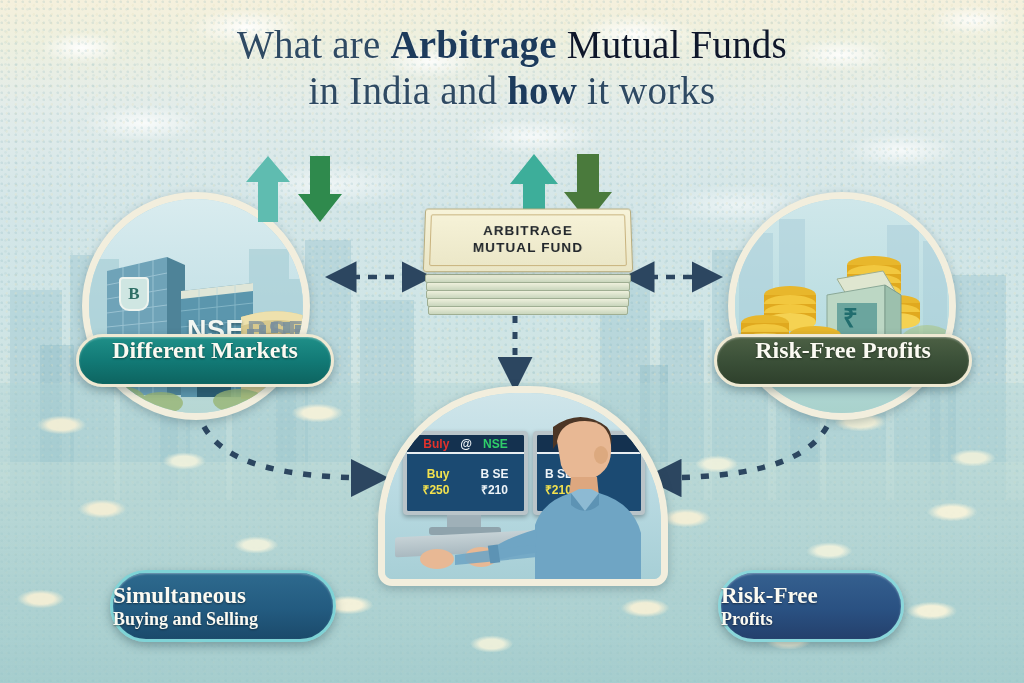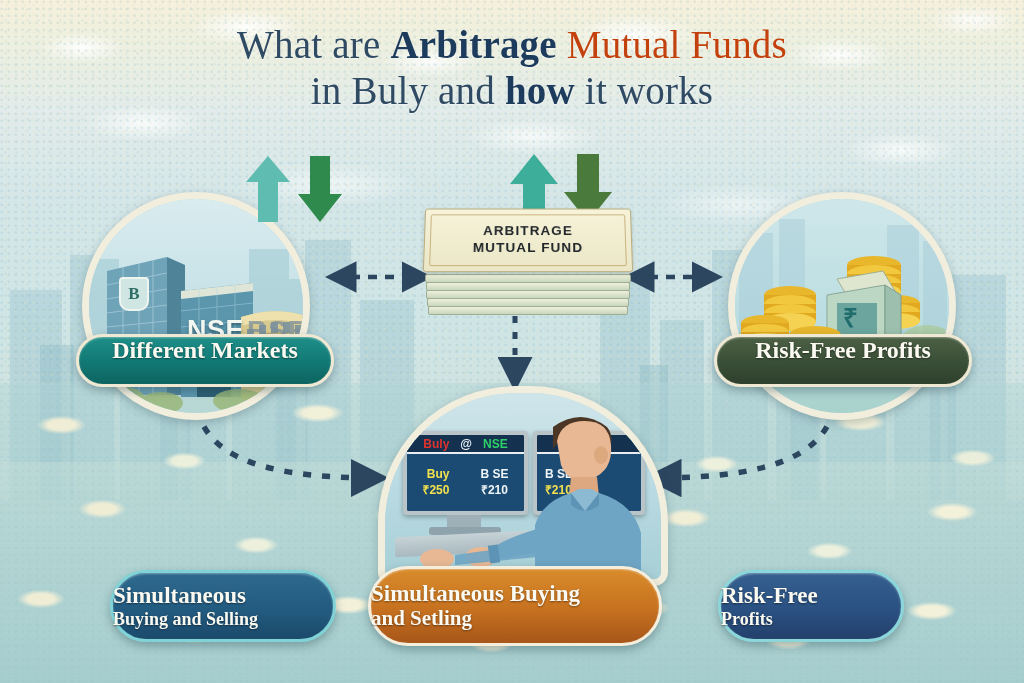--- a/index.html
+++ b/index.html
@@ -78,21 +78,21 @@
   .title{
     position:absolute;left:0;right:0;top:22px;text-align:center;
     line-height:1.18;letter-spacing:.2px;
     text-shadow:0 1px 2px rgba(255,255,255,.55);
     pointer-events:none;
   }
   .title .l1{font-size:39px;}
   .title .l2{font-size:39px;}
   .t-normal{color:#2f4a63;}
   .t-bold{color:#1d3b5c;font-weight:bold;}
-  .t-green{color:#c2410c;}
+  .t-green{color:#0f172a;}
 
   
   .circle{
     position:absolute;border-radius:50%;overflow:hidden;
     border:7px solid #f2eedd;
     box-shadow:0 3px 10px rgba(40,70,80,.28), inset 0 0 22px rgba(90,140,150,.18);
     background:#bfdde2;
   }
   .circ-inner{position:absolute;inset:0;}
 
@@ -208,21 +208,21 @@
   </svg>
 
   <div class="bg-layer bg-grain"></div>
   <div class="bg-field"></div>
 
   <div class="title">
     <div class="l1">
       <span class="t-normal">What are </span><span class="t-bold">Arbitrage </span><span class="t-green">Mutual Funds</span>
     </div>
     <div class="l2">
-      <span class="t-normal">in Buly and </span><span class="t-bold">how</span><span class="t-normal"> it works</span>
+      <span class="t-normal">in India and </span><span class="t-bold">how</span><span class="t-normal"> it works</span>
     </div>
   </div>
 
   <svg class="conn" viewBox="0 0 1024 683">
     <defs>
       <marker id="ah" markerWidth="7" markerHeight="7" refX="5" refY="3.5" orient="auto">
         <polygon points="0,0 7,3.5 0,7" fill="#2c4660"></polygon>
       </marker>
       <marker id="ahb" markerWidth="7" markerHeight="7" refX="2" refY="3.5" orient="auto">
         <polygon points="7,0 0,3.5 7,7" fill="#2c4660"></polygon>
@@ -505,23 +505,19 @@
         <rect x="104" y="152" width="10" height="18" fill="#5d93b4" transform="rotate(-8 109 161)"></rect>
       </svg>
     </div>
   </div>
 
   <div class="pill pill-blue" style="left:110px;top:570px;width:220px;height:66px;flex-direction:column;">
     <span class="big">Simultaneous</span>
     <span class="small">Buying and Selling</span>
   </div>
 
-  <div class="pill pill-orange" style="left:368px;top:566px;width:288px;height:74px;flex-direction:column;">
-    <span class="big">Simultaneous Buying</span>
-    <span class="small" style="font-size:21px;">and Setling</span>
-  </div>
 
   <div class="pill pill-navy" style="left:718px;top:570px;width:180px;height:66px;flex-direction:column;">
     <span class="big">Risk-Free</span>
     <span class="small">Profits</span>
   </div>
 
 </div>
 
 </body></html>

